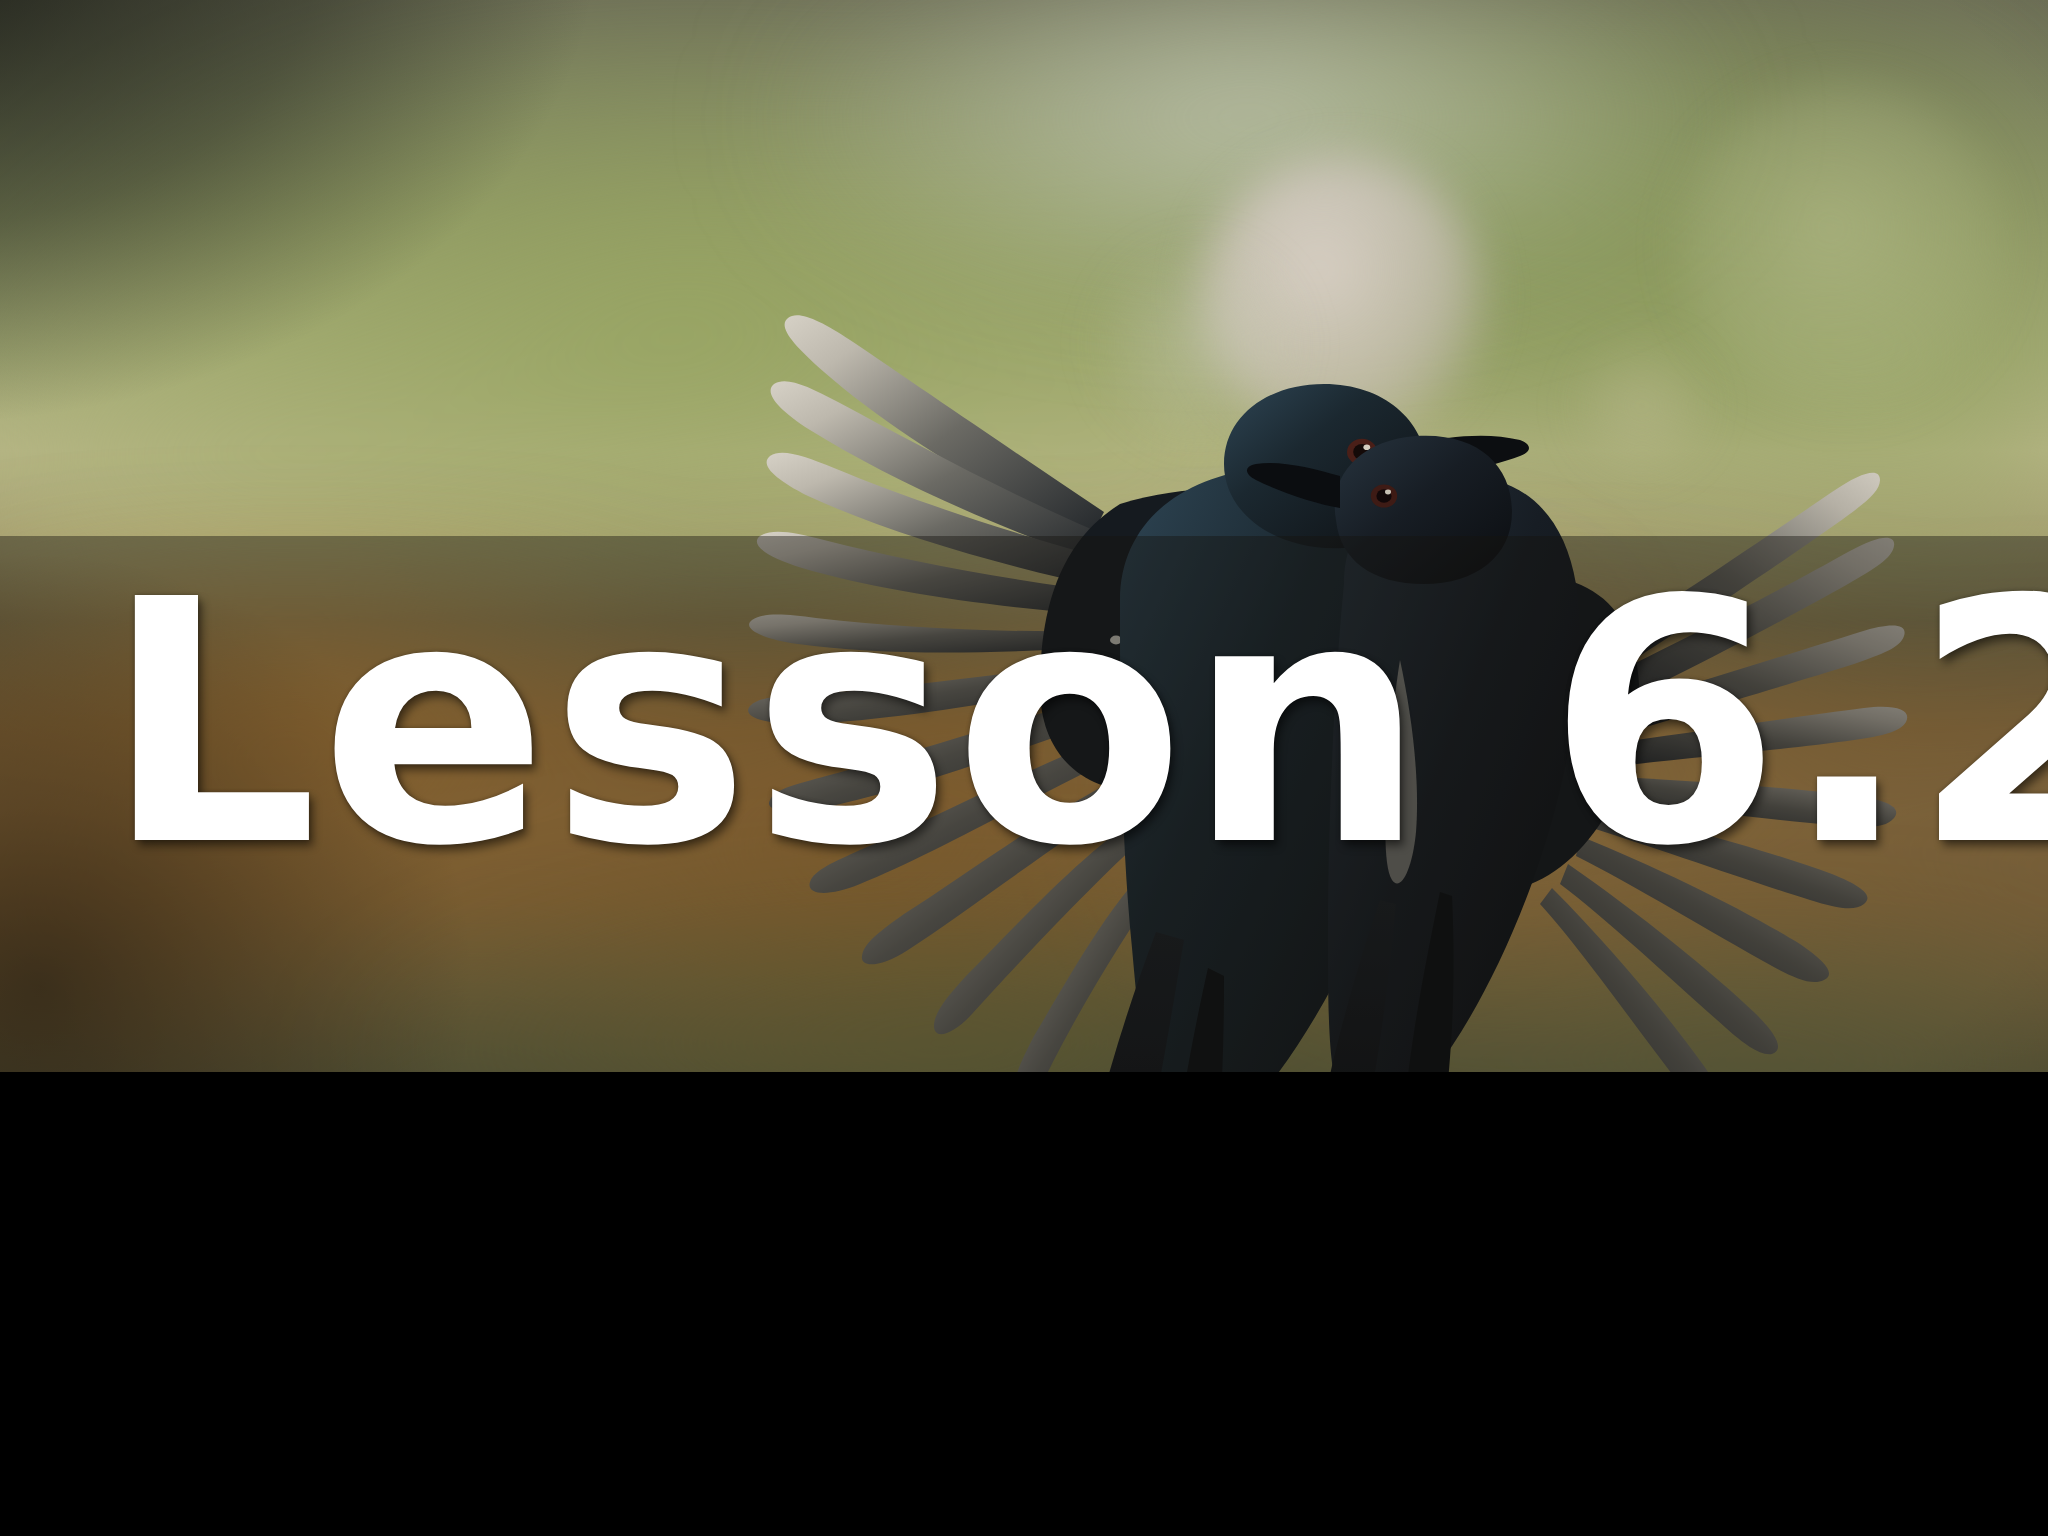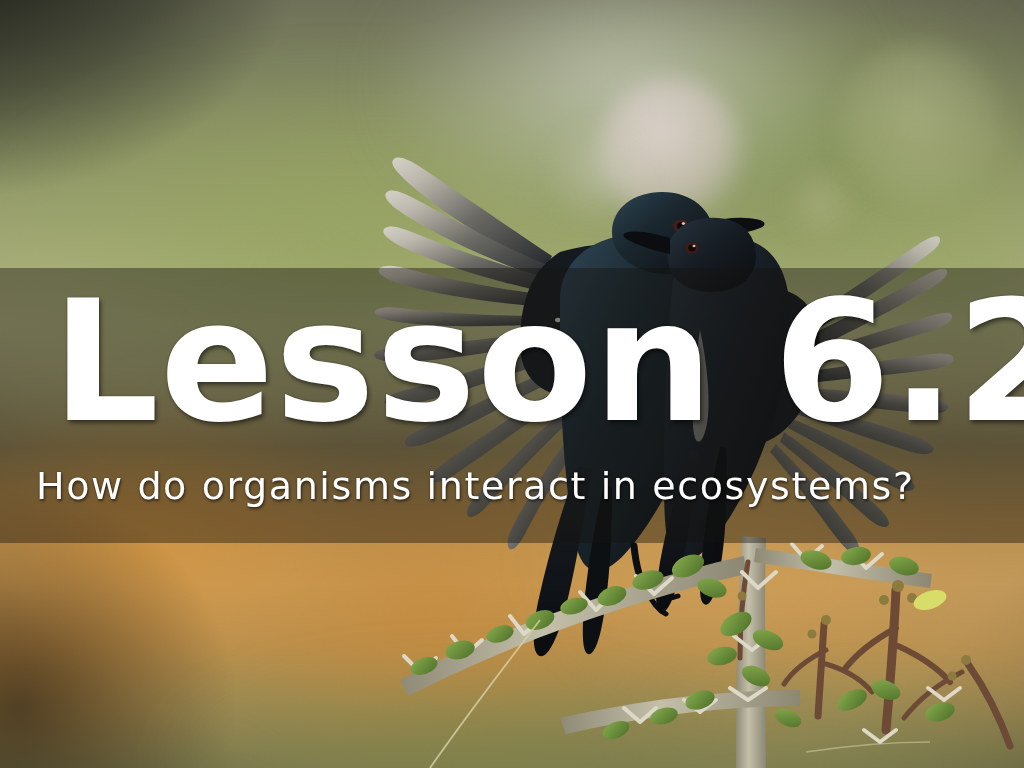--- a/index.html
+++ b/index.html
@@ -9,21 +9,21 @@
     background: #000;
   }
   body {
     font-family: "DejaVu Sans", sans-serif;
   }
 
   
   .slide {
     position: relative;
     width: 1024px;
-    height: 768px;
+    height: 536px;
     overflow: hidden;
     background: #6e6a4a;
     user-select: none;
   }
 
   
   .photo {
     position: absolute;
     inset: 0;
     overflow: hidden;
@@ -450,16 +450,15 @@
 
       <path stroke="#d8d2a8" stroke-width="1.8" fill="none" opacity=".8" d="M540,620 C500,672 462,722 430,768"></path>
       <path stroke="#cfc9a0" stroke-width="1.4" fill="none" opacity=".6" d="M806,752 C846,746 888,742 930,742"></path>
     </svg>
   </div>
 
   <div class="caption-band"></div>
 
   <div class="caption-text">
     <h1 class="slide-title">Lesson 6.2</h1>
-    <p class="slide-subtitle">How do organisms interact in ecosystems?</p>
   </div>
 
 </div>
 
 </body></html>

